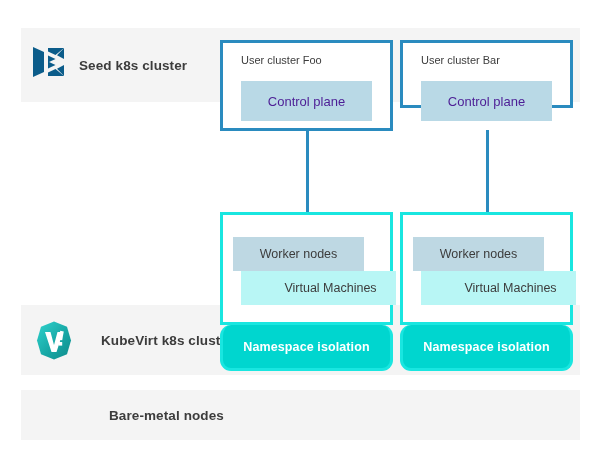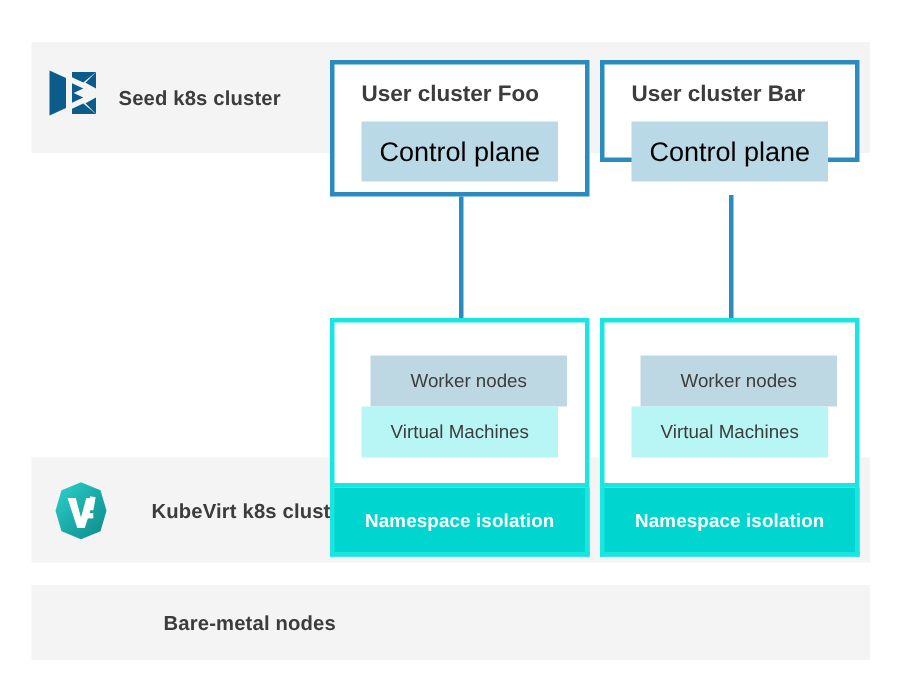--- a/index.html
+++ b/index.html
@@ -66,52 +66,51 @@
     background: #ffffff;
     padding: 0;
   }
   #cluster-foo { left: 220px; top: 40px; width: 173px; height: 91px; }
   #cluster-bar { left: 400px; top: 40px; width: 173px; height: 68px; }
 
   .cluster-title {
     position: absolute;
     left: 18px;
     top: 11px;
-    font-size: 15px;
+    font-size: 11px;
     color: #3c3c3c;
     white-space: nowrap;
-    font-weight: bold;
   }
   .control-plane {
     position: absolute;
     left: 18px;
     top: 38px;
     width: 131px;
     height: 40px;
     background: #b9d9e6;
     display: flex;
     align-items: center;
     justify-content: center;
-    font-size: 18px;
-    color: #000000;
+    font-size: 13px;
+    color: #4c1d95;
   }
 
   
   .worker-box {
     position: absolute;
     box-sizing: border-box;
     border: 3px solid #19e6e0;
     background: #ffffff;
   }
   #worker-foo { left: 220px; top: 212px; width: 173px; height: 113px; }
   #worker-bar { left: 400px; top: 212px; width: 173px; height: 113px; }
 
   .worker-nodes {
     position: absolute;
-    left: 24px;
+    left: 10px;
     top: 22px;
     width: 131px;
     height: 34px;
     background: #bed8e3;
     display: flex;
     align-items: center;
     justify-content: center;
     font-size: 12.5px;
     color: #3c3c3c;
   }
@@ -120,37 +119,39 @@
     left: 18px;
     top: 56px;
     width: 131px;
     height: 34px;
     background: #b8f6f5;
     display: flex;
     align-items: center;
     justify-content: center;
     font-size: 12.5px;
     color: #3c3c3c;
+    padding-left: 24px;
   }
 
   
   .namespace-strip {
     position: absolute;
     box-sizing: border-box;
     background: #00d6cf;
     border-left: 3px solid #19e6e0;
     border-right: 3px solid #19e6e0;
     border-bottom: 3px solid #19e6e0;
     display: flex;
     align-items: center;
     justify-content: center;
     font-size: 12.5px;
     font-weight: bold;
     color: #ffffff;
     letter-spacing: 0.1px;
+    border-radius: 11px;
   }
   #namespace-foo { left: 220px; top: 325px; width: 173px; height: 46px; }
   #namespace-bar { left: 400px; top: 325px; width: 173px; height: 46px; }
 </style>
 </head>
 <body>
 
 <div id="canvas">
 
   <div class="band" id="band-seed">

